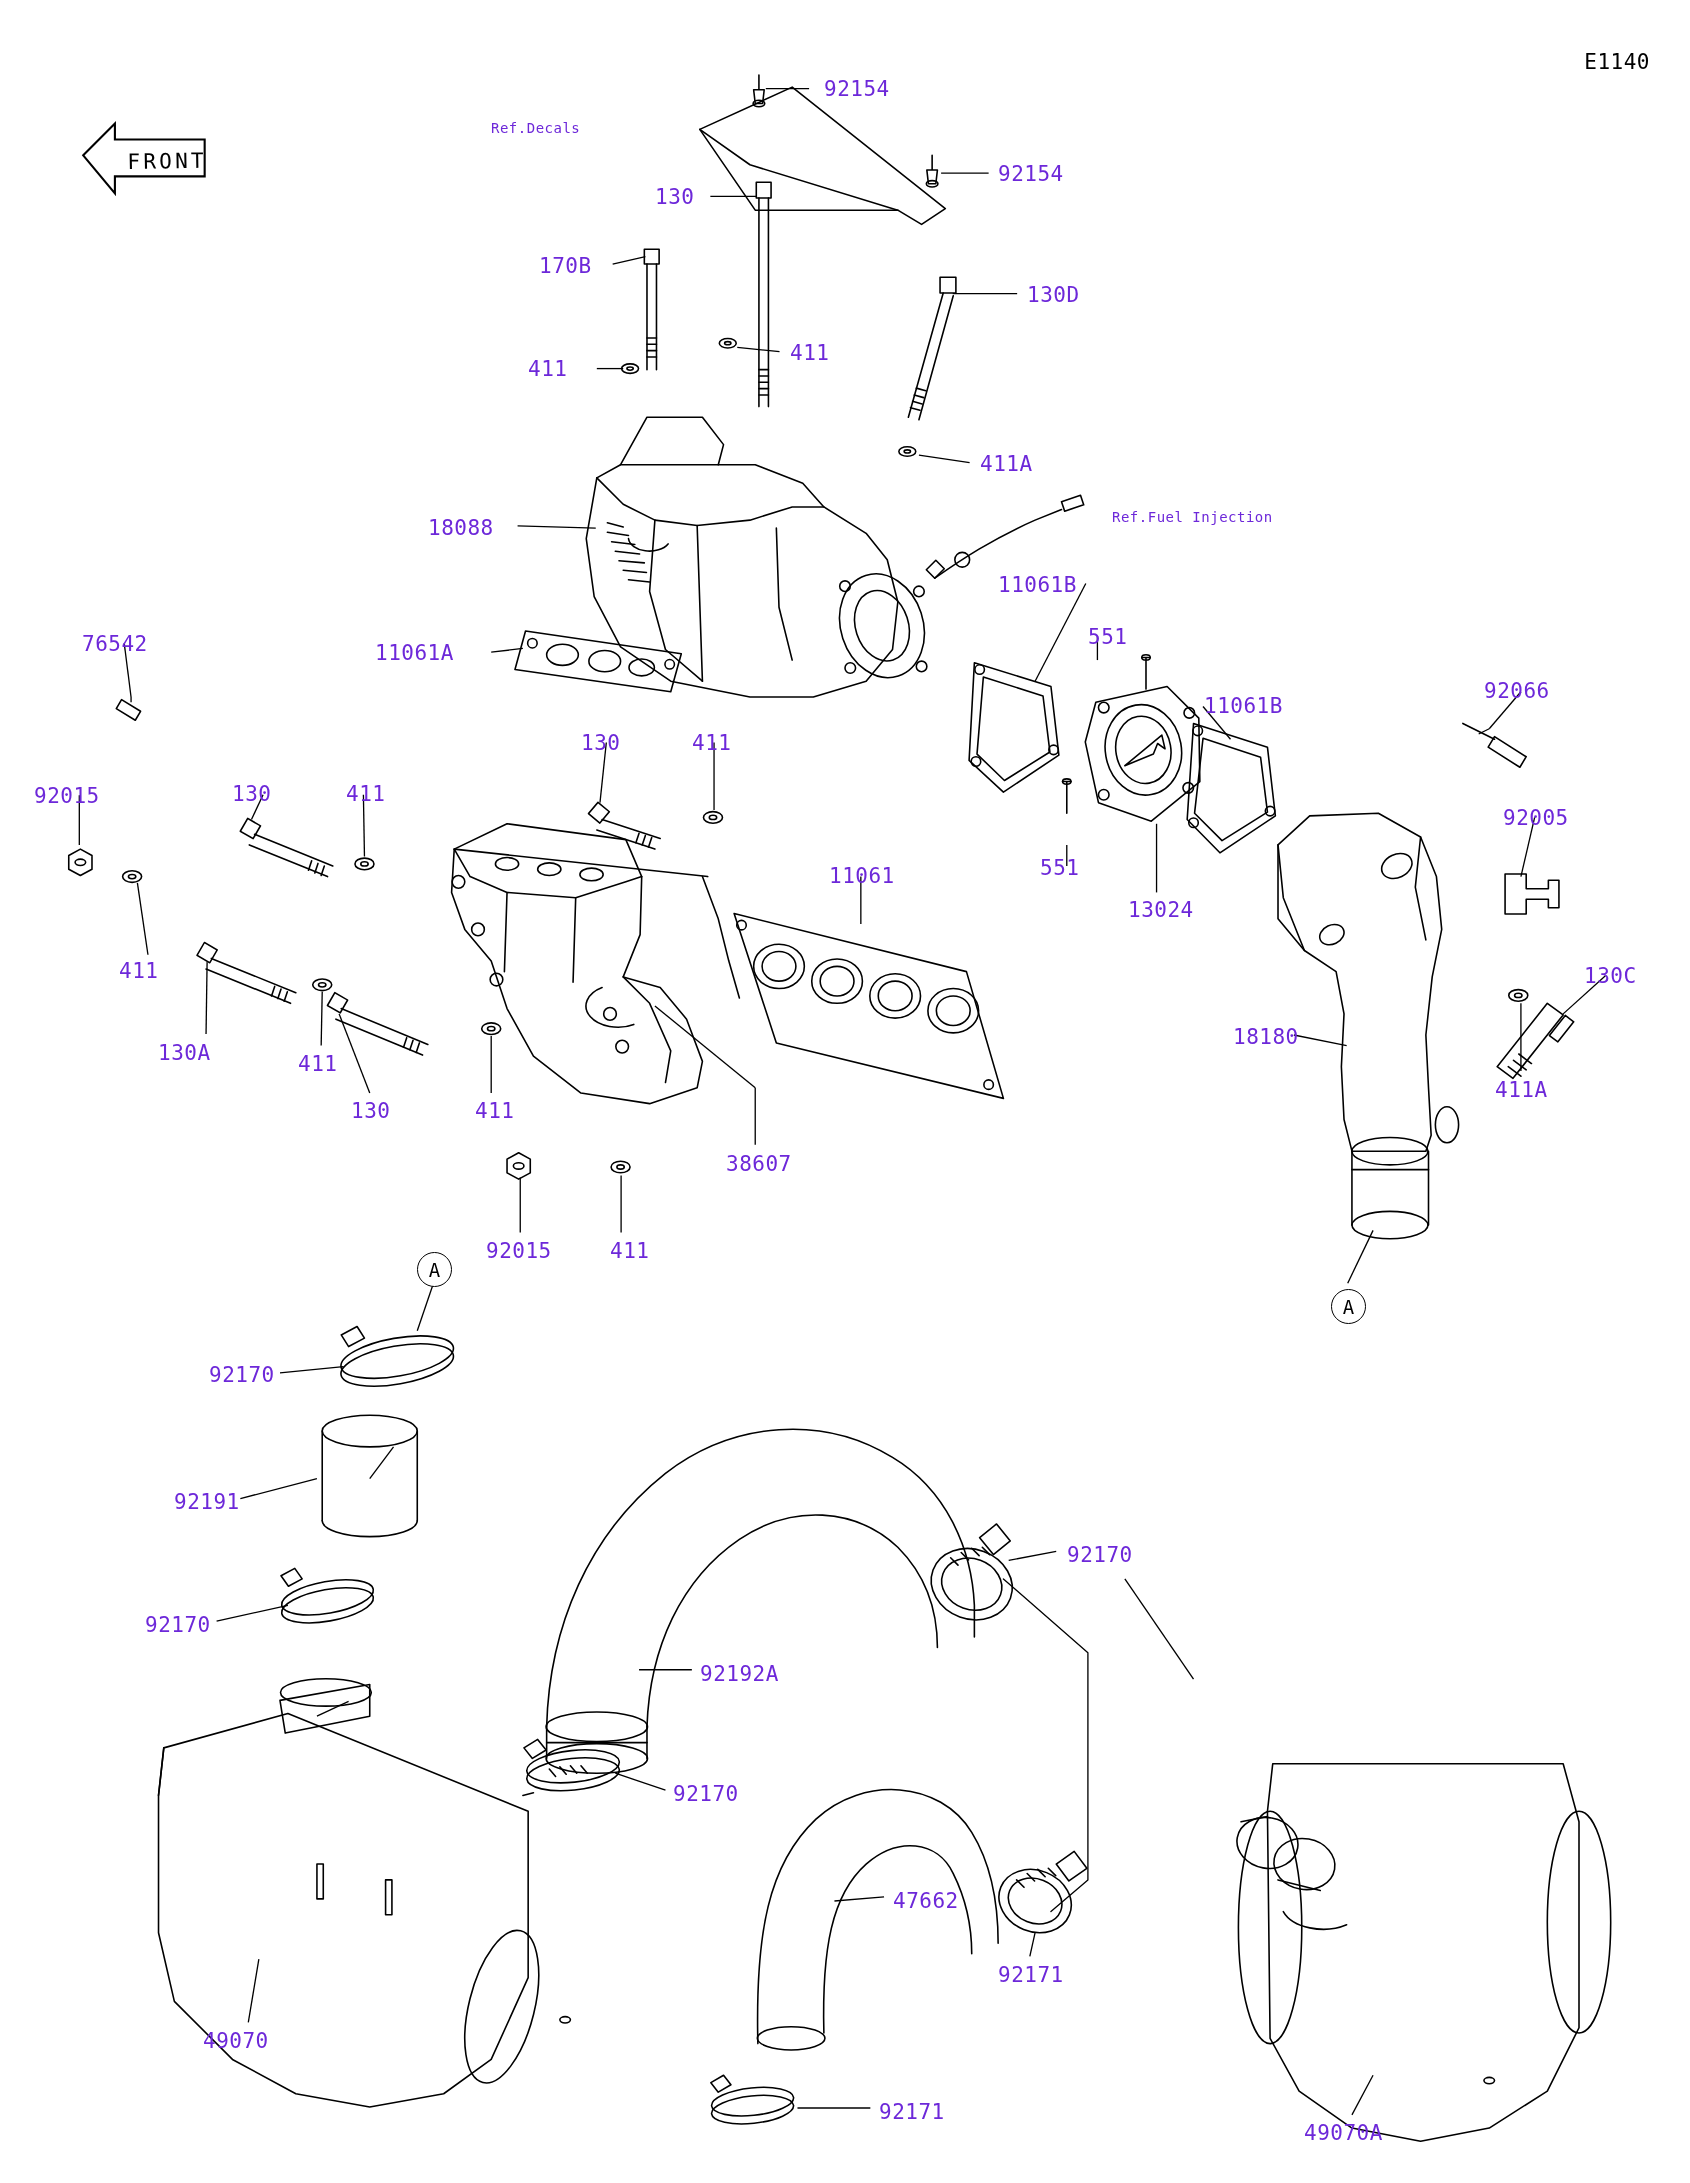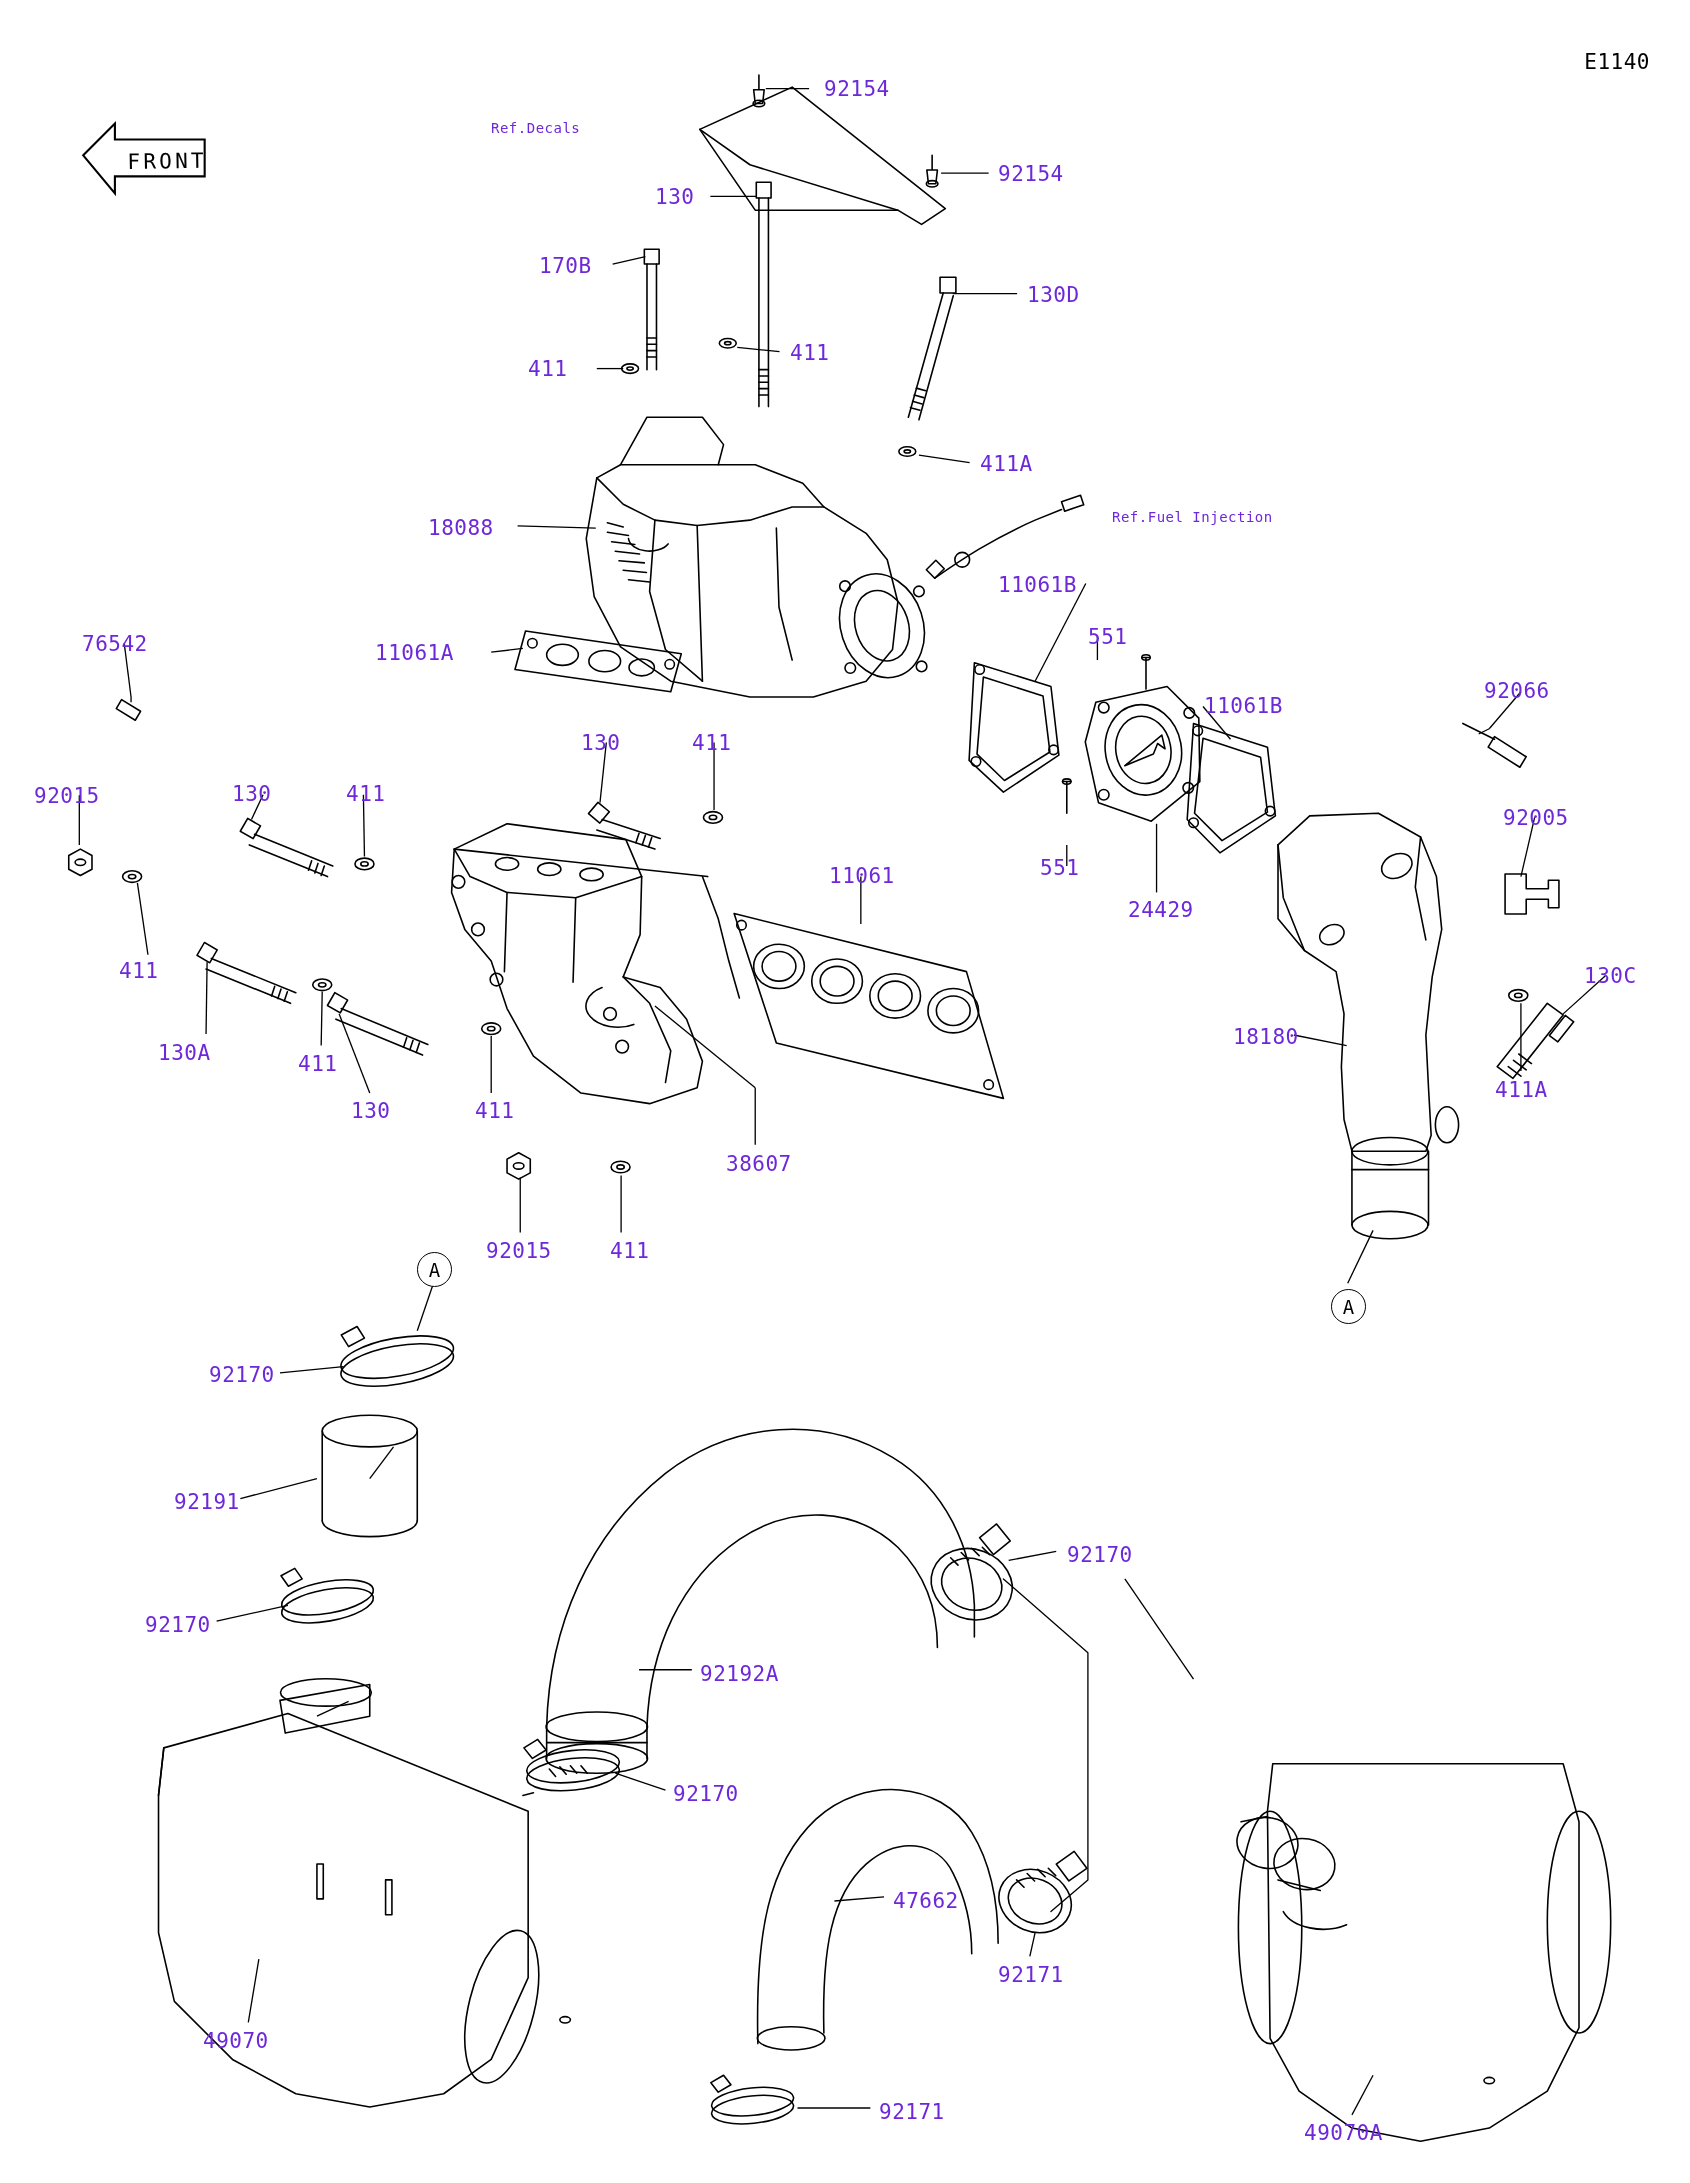--- a/index.html
+++ b/index.html
@@ -434,21 +434,21 @@
   <div class="lbl" style="left:1204px; top:696px;">11061B</div>
   <div class="lbl" style="left:82px;  top:634px;">76542</div>
   <div class="lbl" style="left:1484px; top:681px;">92066</div>
   <div class="lbl" style="left:34px;   top:786px;">92015</div>
   <div class="lbl" style="left:232px;  top:784px;">130</div>
   <div class="lbl" style="left:346px;  top:784px;">411</div>
   <div class="lbl" style="left:581px; top:733px;">130</div>
   <div class="lbl" style="left:692px; top:733px;">411</div>
   <div class="lbl" style="left:1503px; top:808px;">92005</div>
   <div class="lbl" style="left:1040px; top:858px;">551</div>
-  <div class="lbl" style="left:1128px; top:900px;">24429</div>
+  <div class="lbl" style="left:1128px; top:900px;">13024</div>
   <div class="lbl" style="left:829px; top:866px;">11061</div>
   <div class="lbl" style="left:119px;  top:961px;">411</div>
   <div class="lbl" style="left:158px;  top:1043px;">130A</div>
   <div class="lbl" style="left:298px;  top:1054px;">411</div>
   <div class="lbl" style="left:351px;  top:1101px;">130</div>
   <div class="lbl" style="left:475px;  top:1101px;">411</div>
   <div class="lbl" style="left:1584px; top:966px;">130C</div>
   <div class="lbl" style="left:1233px; top:1027px;">18180</div>
   <div class="lbl" style="left:1495px; top:1080px;">411A</div>
   <div class="lbl" style="left:726px; top:1154px;">38607</div>

